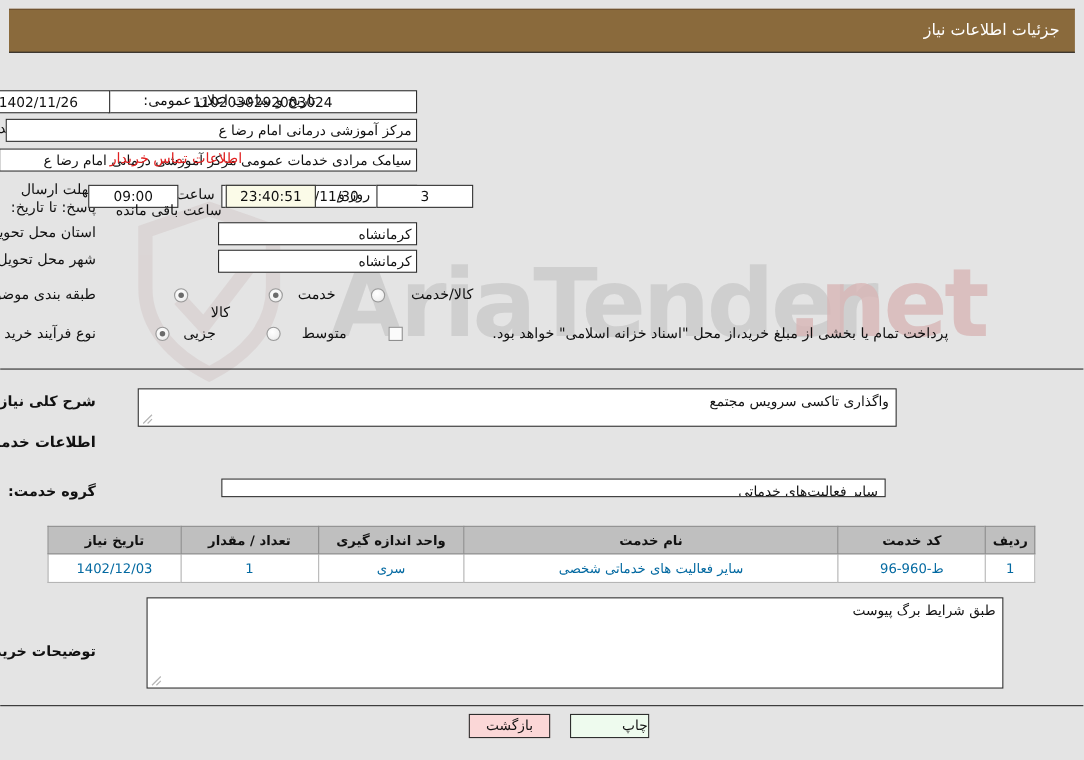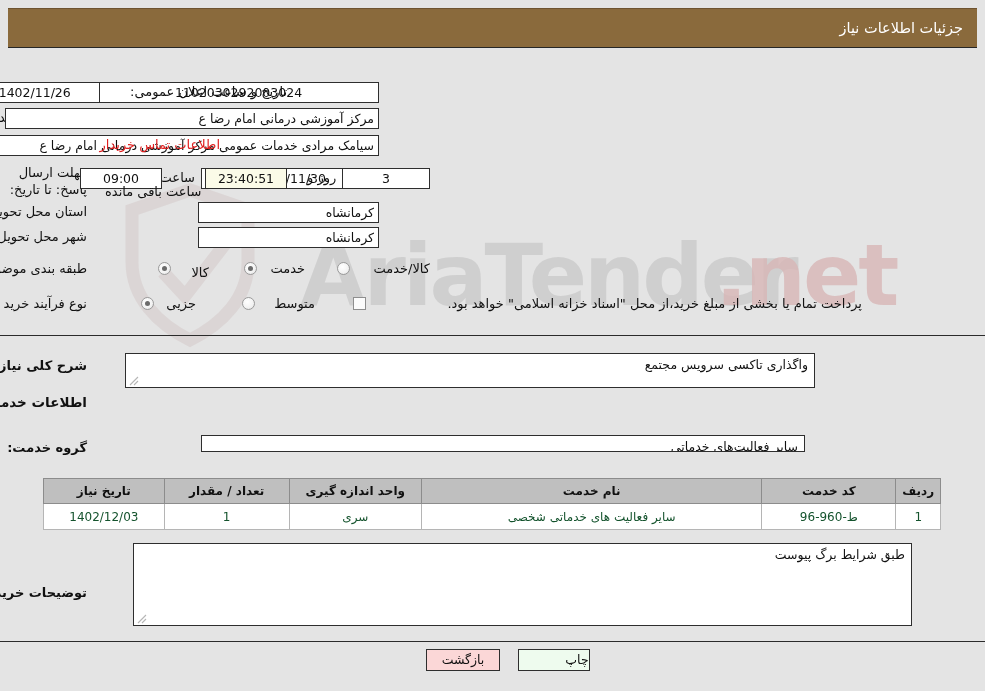--- a/index.html
+++ b/index.html
@@ -169,21 +169,21 @@
     height: 24px;
     color: #111;
     padding: 0 4px;
     white-space: nowrap;
   }
   table.grid td {
     background: #ffffff;
     border: 1px solid #b5b5b5;
     height: 25px;
     text-align: center;
-    color: #14532d;
+    color: #0369a1;
     padding: 0 4px;
     white-space: nowrap;
   }
 
   
   .btn {
     position: absolute;
     height: 22px;
     line-height: 20px;
     box-sizing: border-box;
@@ -240,21 +240,21 @@
 
 <div class="lbl" style="right:898px; top:204px;">استان محل تحویل:</div>
 <div class="fld rt" style="right:606px; top:202px; width:181px;">کرمانشاه</div>
 
 <div class="lbl" style="right:898px; top:229px;">شهر محل تحویل:</div>
 <div class="fld rt" style="right:606px; top:227px; width:181px;">کرمانشاه</div>
 
 <div class="lbl" style="right:898px; top:261px;">طبقه بندی موضوعی:</div>
 
 <div class="radio on" style="right:814px; top:262px;"></div>
-<div class="plaintext" style="right:776px; top:265px;">کالا</div>
+<div class="plaintext" style="right:776px; top:277px;">کالا</div>
 
 <div class="radio on" style="right:728px; top:262px;"></div>
 <div class="plaintext" style="right:680px; top:261px;">خدمت</div>
 
 <div class="radio" style="right:635px; top:262px;"></div>
 <div class="plaintext" style="right:555px; top:261px;">کالا/خدمت</div>
 
 <div class="lbl" style="right:898px; top:296px;">نوع فرآیند خرید :</div>
 
 <div class="radio on" style="right:831px; top:297px;"></div>

